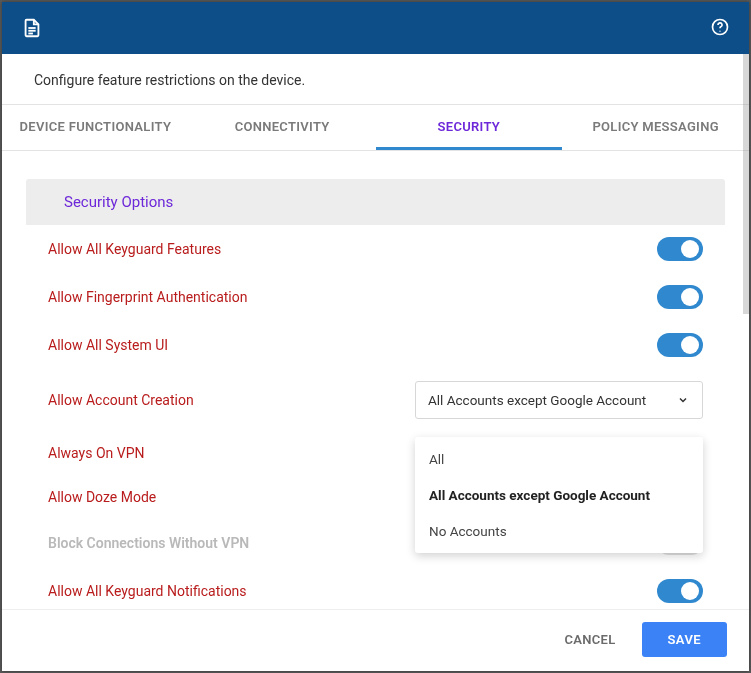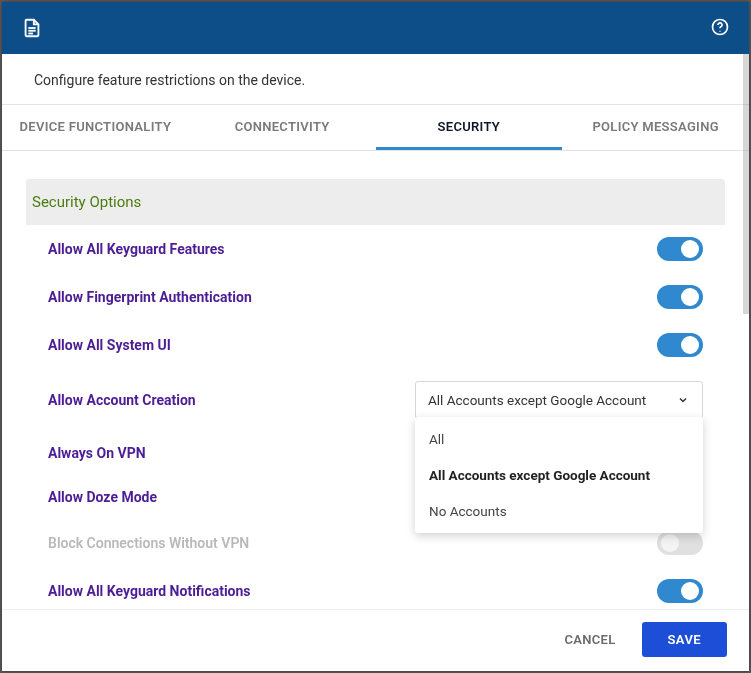--- a/index.html
+++ b/index.html
@@ -56,48 +56,48 @@
     flex:1;
     text-align:center;
     padding:14px 0 13px 0;
     font-size:13px;
     font-weight:600;
     color:#7a7a7a;
     letter-spacing:0.3px;
     cursor:pointer;
     border-bottom:3px solid transparent;
   }
-  .tab.active { color:#0f172a; border-bottom-color:#3089cf; }
+  .tab.active { color:#6d28d9; border-bottom-color:#3089cf; }
   .body {
     flex:1;
     overflow:auto;
     padding: 28px 24px 10px 24px;
     position:relative;
   }
   .panel {
     border-radius:4px;
   }
   .panel-header {
     background:#ededed;
-    padding:14px 6px;
+    padding:14px 38px;
     font-size:15px;
-    color:#4d7c0f;
+    color:#6d28d9;
     border-radius:3px 3px 0 0;
   }
   .row {
     display:flex;
     align-items:center;
     padding:12px 22px;
     min-height:44px;
   }
   .row-label {
     flex:1;
     font-size:14px;
-    font-weight:700;
-    color:#4c1d95;
+    font-weight:400;
+    color:#b91c1c;
   }
   .row.disabled .row-label { color:#b9b9b9; font-weight:600;}
   .toggle {
     width:46px;height:24px;border-radius:12px;
     background:#3089cf;position:relative;cursor:pointer;
   }
   .toggle::after {
     content:"";position:absolute;width:18px;height:18px;border-radius:50%;
     background:#fff;top:3px;right:4px;
   }
@@ -118,21 +118,21 @@
     cursor:pointer;
     background:#fff;
     position:relative;
   }
   .chevron {
     position:absolute;right:12px;top:11px;width:14px;height:14px;
     display:flex;align-items:center;justify-content:center;
   }
   .dropdown {
     position:absolute;
-    top:36px;left:0;right:0;
+    top:56px;left:0;right:0;
     background:#fff;
     box-shadow:0 3px 10px rgba(0,0,0,0.18);
     border-radius:3px;
     z-index:50;
     padding:4px 0;
   }
   .dropdown-item {
     padding:10px 14px;
     font-size:13.5px;
     color:#444;
@@ -145,21 +145,21 @@
     align-items:center;
     gap:18px;
     padding:12px 22px 14px 22px;
     border-top:1px solid #eee;
   }
   .btn-text {
     font-size:13px;font-weight:600;letter-spacing:0.3px;color:#6b6b6b;
     cursor:pointer;padding:10px 8px;
   }
   .btn-primary {
-    background:#1d4ed8;color:#fff;font-size:13px;font-weight:600;
+    background:#3b82f6;color:#fff;font-size:13px;font-weight:600;
     letter-spacing:0.4px;padding:10px 26px;border-radius:3px;cursor:pointer;
   }
   .scroll-edge {
     position:absolute; right:0; top:52px; width:6px; height:260px;
     background:#8c8c8c; opacity:0.35;
   }
 </style>
 </head>
 <body>
 

